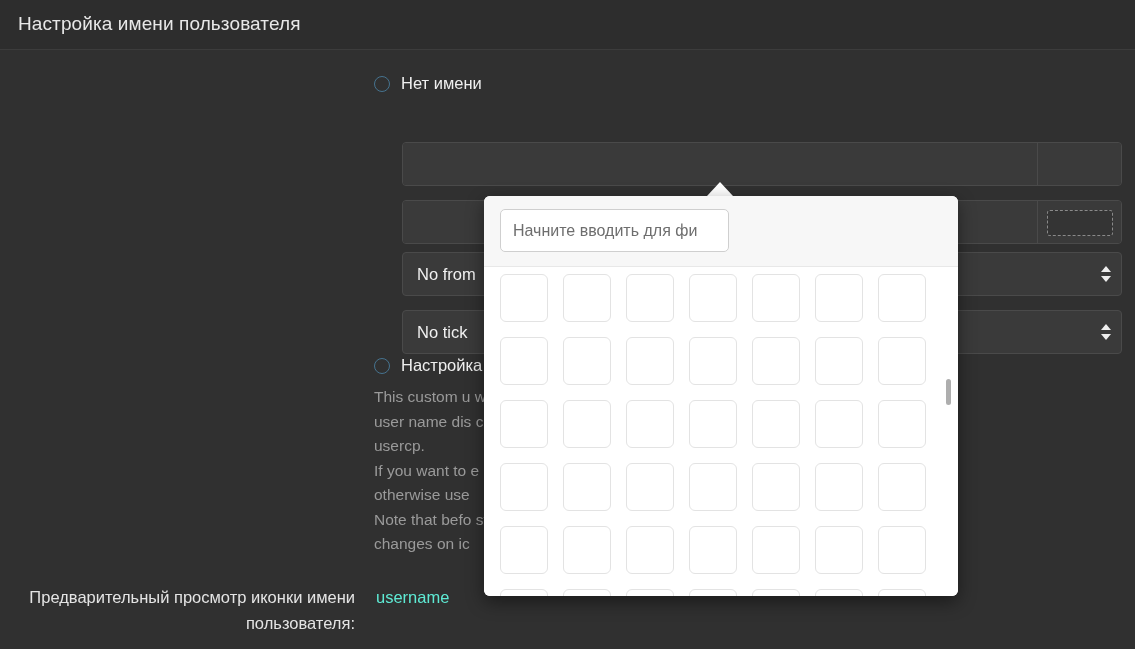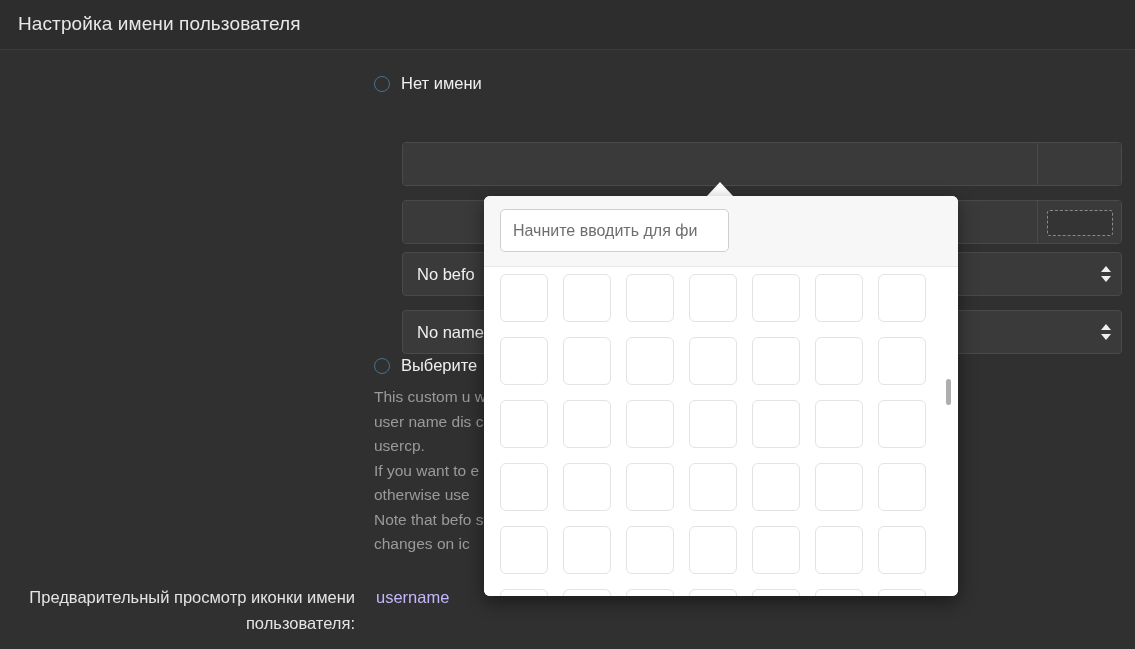--- a/index.html
+++ b/index.html
@@ -123,21 +123,21 @@
     color: #9a9a9a;
     line-height: 24.5px;
     width: 726px;
   }
   .help p { margin: 0; }
 
   
   .preview-value {
     position: absolute;
     font-size: 16.5px;
-    color: #c4b5fd;
+    color: #5eead4;
     line-height: 26px;
   }
 
   
   .popup {
     position: absolute;
     left: 484px; top: 196px;
     width: 474px; height: 400px;
     background: #ffffff;
     border-radius: 6px;
@@ -230,38 +230,38 @@
     </div>
 
     <div class="input-group" style="left:402px;top:150px;width:720px;">
       <div class="txt"></div>
       <div class="addon">
         <div class="dashed-btn" style="left:9px;top:9px;width:66px;height:26px;"></div>
       </div>
     </div>
 
     <div class="sel" style="left:402px;top:202px;width:720px;">
-      <span>No befo</span>
+      <span>No from</span>
       <span class="caret">
           <i class="up"></i>
           <i class="dn"></i>
         </span>
     </div>
 
     <div class="sel" style="left:402px;top:260px;width:720px;">
-      <span>No name</span>
+      <span>No tick</span>
       <span class="caret">
           <i class="up"></i>
           <i class="dn"></i>
         </span>
     </div>
 
     <div class="radio-line" style="position:absolute;left:374px;top:302px;width:300px;">
       <span class="radio-ico"></span>
-      <span class="radio-txt">Выберите</span>
+      <span class="radio-txt">Настройка</span>
     </div>
 
     <div class="help" style="left:374px;top:335px;">
       <p>This custom u                              where there is rich</p>
       <p>user name dis                              change it from his</p>
       <p>usercp.</p>
       <p>If you want to                             e user icon checkbox,</p>
       <p>otherwise use</p>
       <p>Note that befo                             st tick the Perform</p>
       <p>changes on ic</p>

